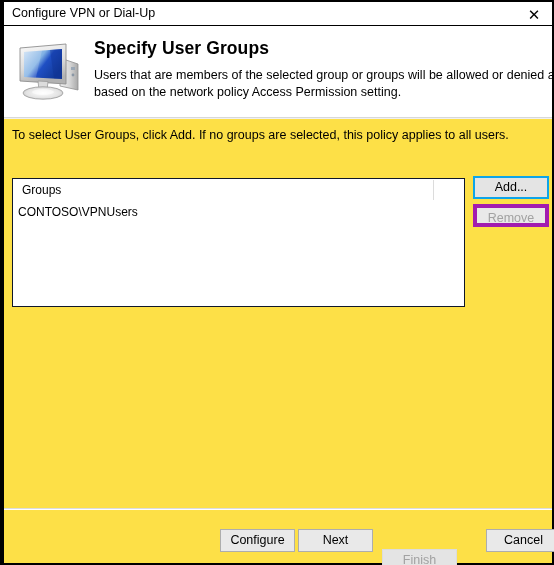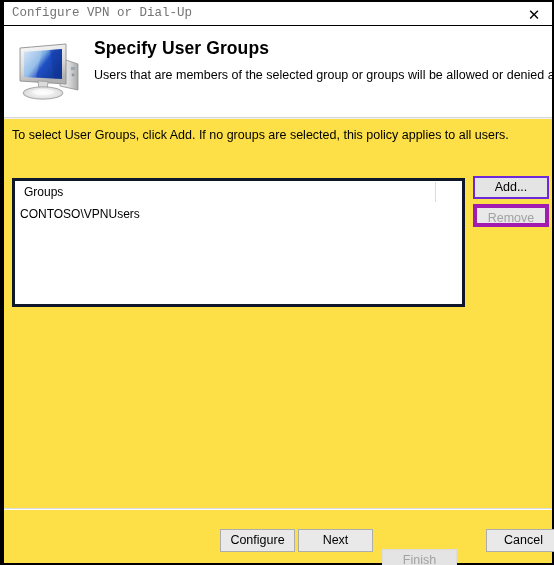--- a/index.html
+++ b/index.html
@@ -53,23 +53,22 @@
     left: 4px; top: 2px;
     width: 548px; height: 24px;
     background: #ffffff;
     border-bottom: 1px solid #000000;
     box-sizing: border-box;
   }
   #title-text {
     position: absolute;
     left: 8px; top: 4px;
     font-size: 12.5px;
-    color: #737373;
+    color: #000000;
     white-space: nowrap;
-    font-family: Liberation Mono, monospace;
   }
   #close-button {
     position: absolute;
     right: 0px; top: 0px;
     width: 36px; height: 23px;
     cursor: default;
   }
   #close-button .x-glyph {
     position: absolute;
     left: 50%; top: 50%;
@@ -127,21 +126,21 @@
     color: #000000;
     white-space: nowrap;
   }
 
   
   #groups-listbox {
     position: absolute;
     left: 8px; top: 59px;
     width: 453px; height: 129px;
     background: #ffffff;
-    border: 3px solid #0f172a;
+    border: 1px solid #0f172a;
     box-sizing: border-box;
   }
   #list-header {
     position: absolute;
     left: 0; top: 0;
     width: 100%; height: 21px;
   }
   #list-col-header-groups {
     position: absolute;
     left: 9px; top: 4px;
@@ -172,21 +171,21 @@
     font-size: 12.5px;
     text-align: center;
     line-height: 21px;
     box-sizing: border-box;
     cursor: default;
     user-select: none;
   }
   #add-button {
     top: 57px;
     background: #e4e4e4;
-    border: 2px solid #6d28d9;
+    border: 2px solid #0ea5e9;
     color: #000000;
     line-height: 19px;
   }
   #remove-button {
     top: 85px;
     background: #e9e9e9;
     border: 4px solid #a21caf;
     color: #a2a2a2;
   }
 
@@ -289,20 +288,21 @@
         <path d="M36 12 L48 11 L48 41 L40 40.6 Z" fill="#0d2f8f" opacity="0.35"></path>
 
         <path d="M24 43 L34 43.6 L33 52 L25 52 Z" fill="#dcdcdc" stroke="#9a9a9a" stroke-width="0.8"></path>
 
         <ellipse cx="29" cy="55" rx="20" ry="6.2" fill="url(#baseGrad)" stroke="#9a9a9a" stroke-width="0.8"></ellipse>
         <ellipse cx="29" cy="54" rx="11" ry="3" fill="#ffffff" opacity="0.55"></ellipse>
       </svg>
     </div>
     <div id="header-title">Specify User Groups</div>
     <div class="header-desc-line" id="header-desc-1">Users that are members of the selected group or groups will be allowed or denied access</div>
+    <div class="header-desc-line" id="header-desc-2">based on the network policy Access Permission setting.</div>
   </div>
 
   <div id="body-area">
 
     <div id="instruction-text">To select User Groups, click Add. If no groups are selected, this policy applies to all users.</div>
 
     <div id="groups-listbox">
       <div id="list-header">
         <div id="list-col-header-groups">Groups</div>
         <div id="list-col-divider"></div>

